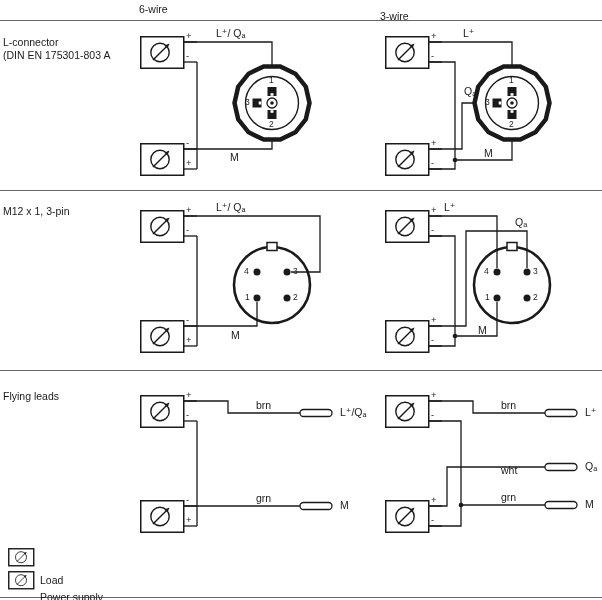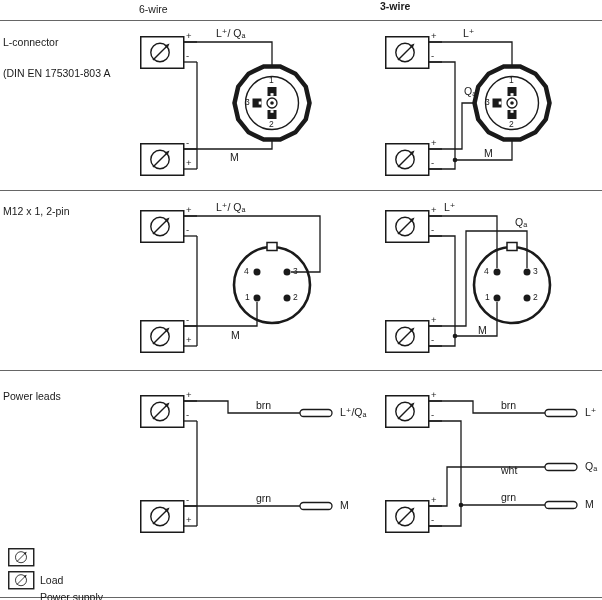--- a/index.html
+++ b/index.html
@@ -137,26 +137,26 @@
         <use href="#g-src" transform="translate(21,557.2) scale(0.6)"></use>
       </g>
       <g>
         <rect x="8.75" y="571.75" width="25" height="17" stroke-width="1.4"></rect>
         <use href="#g-src" transform="translate(21,580.2) scale(0.6)"></use>
       </g>
     </g>
   </svg>
 
   <span class="lbl" style="left:139px;top:3px;">6-wire</span>
-  <span class="lbl" style="left:380px;top:0;font-weight:bold;">3-wire</span>
+  <span class="lbl" style="left:380px;top:10px;">3-wire</span>
 
   <span class="lbl" style="left:3px;top:36px;">L-connector</span>
-  <span class="lbl" style="left:3px;top:67px;">(DIN EN 175301-803 A</span>
-  <span class="lbl" style="left:3px;top:205px;">M12 x 1, 2-pin</span>
-  <span class="lbl" style="left:3px;top:390px;">Power leads</span>
+  <span class="lbl" style="left:3px;top:49px;">(DIN EN 175301-803 A</span>
+  <span class="lbl" style="left:3px;top:205px;">M12 x 1, 3-pin</span>
+  <span class="lbl" style="left:3px;top:390px;">Flying leads</span>
 
   <span class="lbl" style="left:216px;top:27px;">L⁺/ Qₐ</span>
   <span class="lbl" style="left:230px;top:151px;">M</span>
 
   <span class="lbl" style="left:463px;top:27px;">L⁺</span>
   <span class="lbl" style="left:464px;top:85px;">Qₐ</span>
   <span class="lbl" style="left:484px;top:147px;">M</span>
 
   <span class="lbl" style="left:216px;top:201px;">L⁺/ Qₐ</span>
   <span class="lbl" style="left:231px;top:329px;">M</span>

